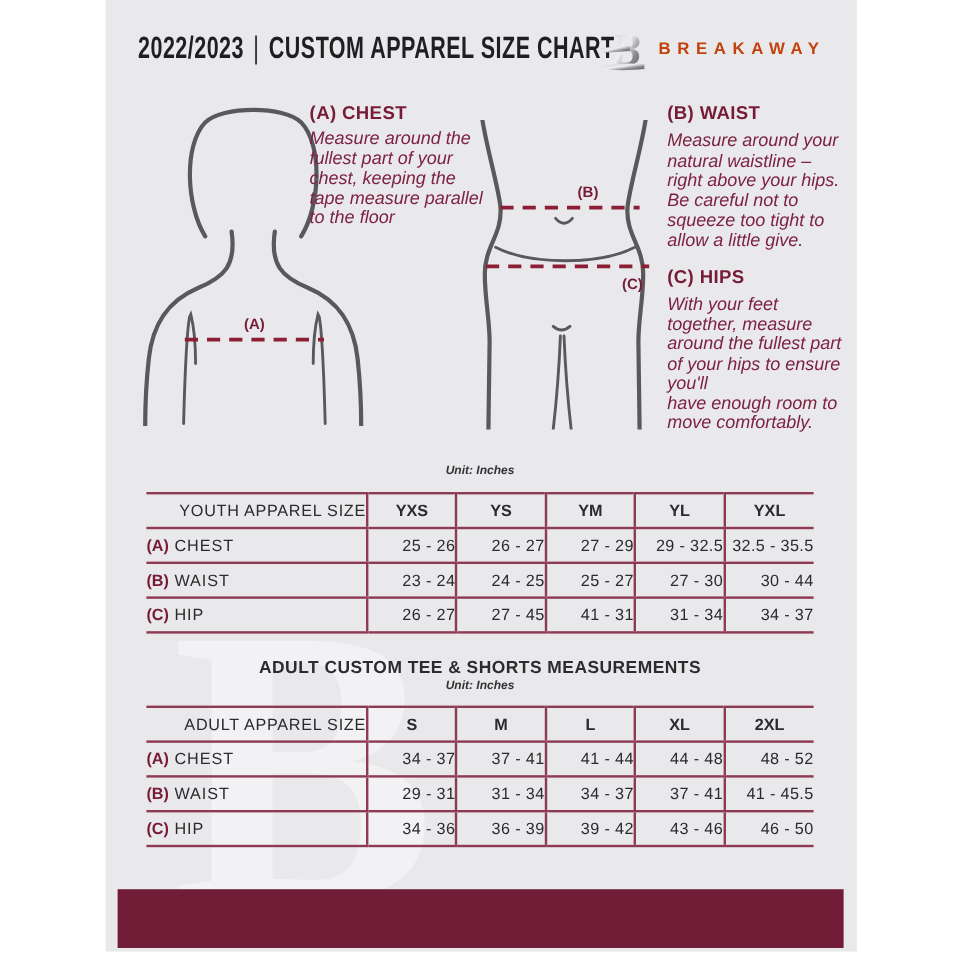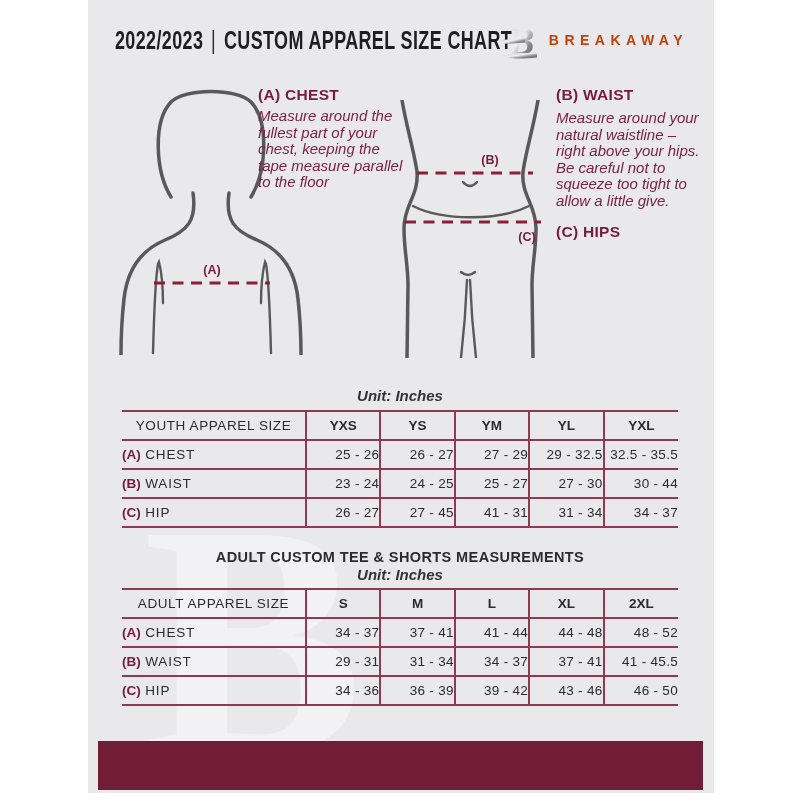--- a/index.html
+++ b/index.html
@@ -33,29 +33,29 @@
   .fig{position:absolute;}
   .fig path,.fig line{fill:none;stroke:var(--figure-stroke);stroke-width:3.5;stroke-linecap:round;}
   .fig .thin{stroke-width:2.4;}
   .fig .dash{stroke:var(--dash-line);stroke-width:3.2;stroke-dasharray:11 7.5;stroke-linecap:butt;}
   .fig text{fill:var(--maroon-heading);font-weight:bold;font-size:12.5px;font-family:"Liberation Sans",sans-serif;}
 
   
   .section-title{position:absolute;left:34px;width:556px;text-align:center;font-weight:bold;
     font-size:14.5px;letter-spacing:0.4px;color:#2c2c2e;}
   .unit-label{position:absolute;left:34px;width:556px;text-align:center;font-style:italic;
-    font-weight:bold;font-size:15px;color:#333335;}
+    font-weight:bold;font-size:10px;color:#333335;}
   table.size-table{position:absolute;left:34px;width:556px;border-collapse:collapse;table-layout:fixed;
     border-top:2px solid var(--table-line);}
   table.size-table col.c-label{width:184px;}
   table.size-table th,table.size-table td{border-bottom:2px solid var(--table-line);padding:0;height:29px;
     font-size:13.5px;color:var(--text-dark);}
   table.size-table th:not(:first-child),table.size-table td:not(:first-child){border-left:2px solid var(--table-line);}
   th.col-head{font-weight:bold;text-align:center;}
-  th.label-head{font-weight:normal;text-align:center;padding-left:13px;letter-spacing:0.6px;color:#353537;}
+  th.label-head{font-weight:normal;text-align:right;padding-left:13px;letter-spacing:0.6px;color:#353537;}
   td.row-label{text-align:left;padding-left:13px;letter-spacing:0.8px;color:#353537;}
   td.row-label .pfx{font-weight:bold;color:var(--maroon-heading);letter-spacing:0;}
   td.val{text-align:right;letter-spacing:0.3px;}
 
   .footer-bar{position:absolute;left:10px;top:741px;width:605px;height:49px;background:var(--maroon-dark);}
 </style>
 </head>
 <body>
 
 <div class="stage">
@@ -119,20 +119,27 @@
 
       <div class="instr-head" style="left:468px;top:86px;">(B) WAIST</div>
       <div class="instr-text" style="left:468px;top:110px;width:160px;">Measure around your
 natural waistline –
 right above your hips.
 Be careful not to
 squeeze too tight to
 allow a little give.</div>
 
       <div class="instr-head" style="left:468px;top:223px;">(C) HIPS</div>
+      <div class="instr-text" style="left:468px;top:246px;width:162px;">With your feet
+together, measure
+around the fullest part
+of your hips to ensure
+you'll
+have enough room to
+move comfortably.</div>
 
       <div class="unit-label" style="top:387px;">Unit: Inches</div>
 
       <table class="size-table" style="top:410px;">
         <colgroup>
             <col class="c-label">
             <col>
             <col>
             <col>
             <col>

